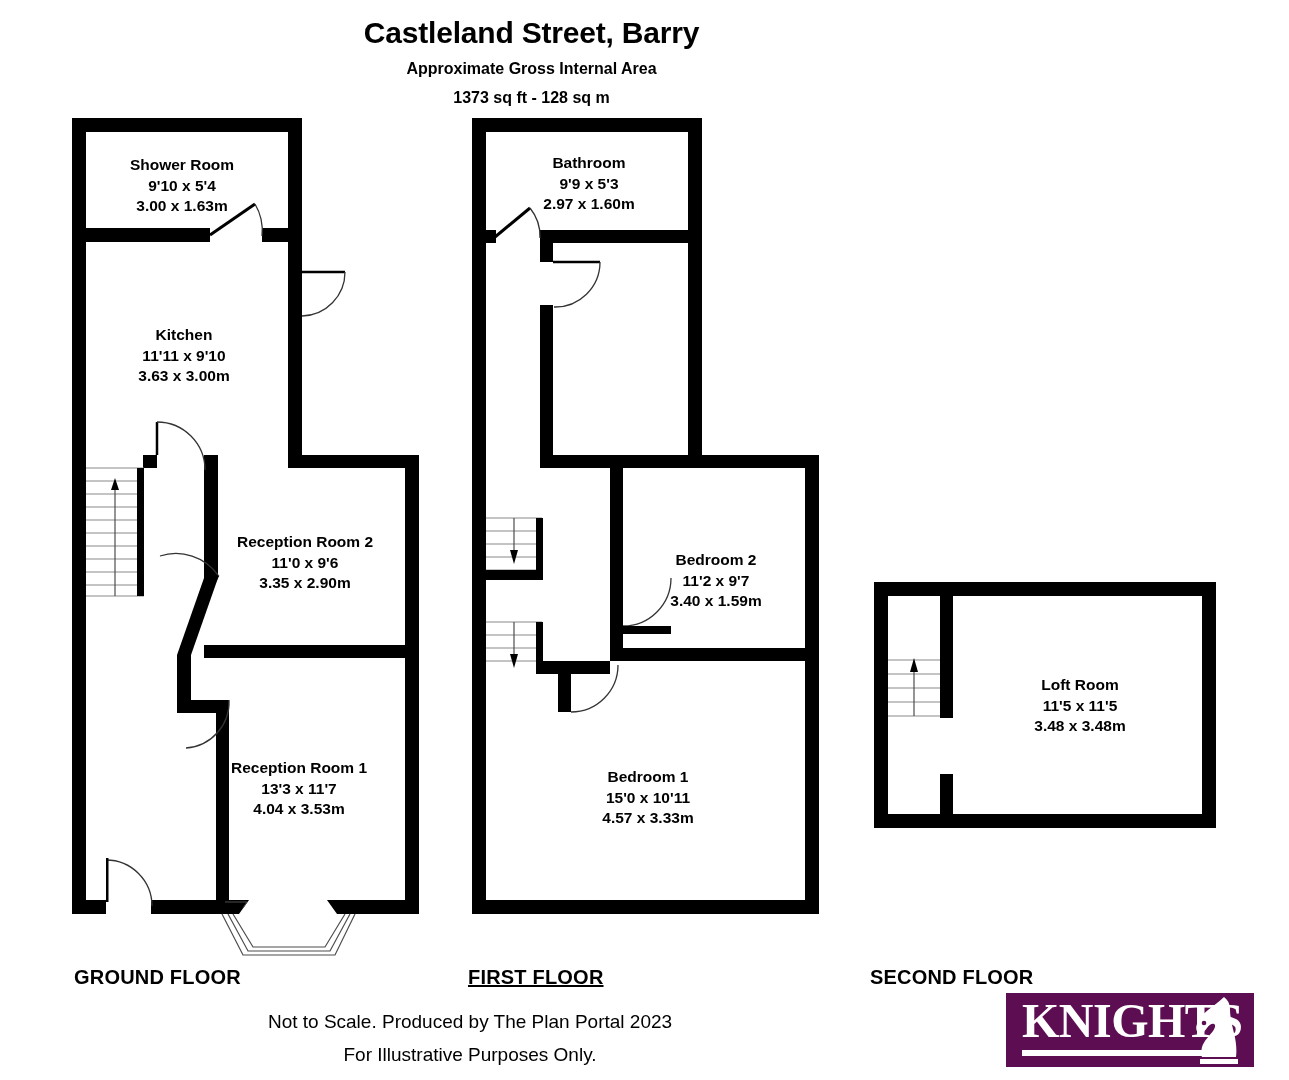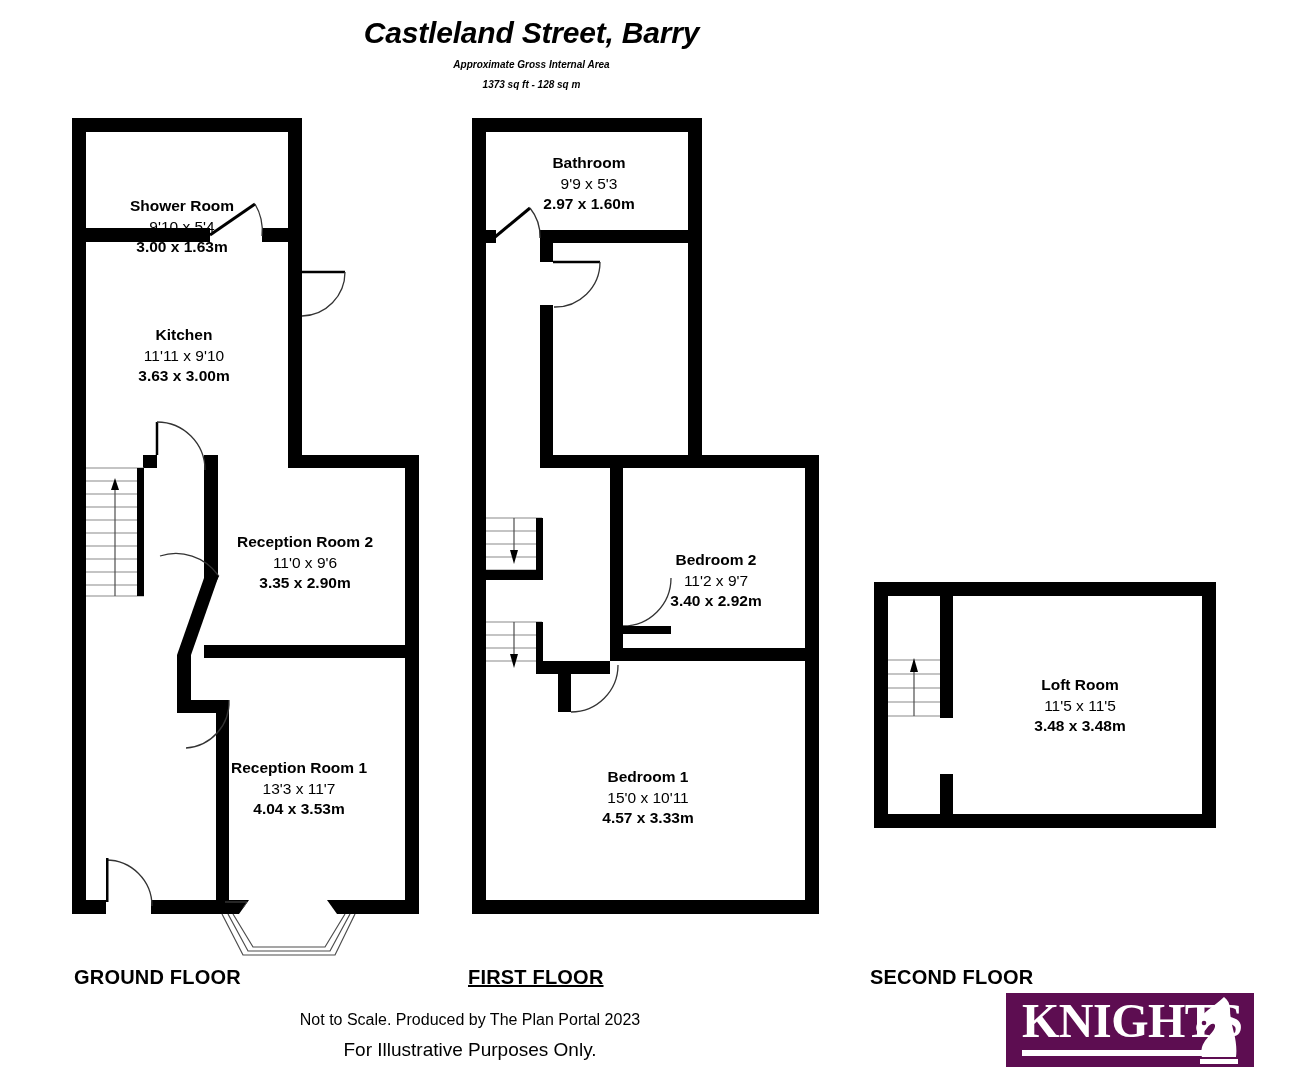--- a/index.html
+++ b/index.html
@@ -22,30 +22,29 @@
     height: 1080px;
   }
 
   
   .header {
     position: absolute;
     left: 0;
     top: 16px;
     width: 1063px;
     text-align: center;
-    font-style: italic;
   }
   .header .title {
     font-size: 30px;
     font-weight: bold;
     letter-spacing: -0.2px;
     line-height: 1.15;
   }
   .header .sub {
-    font-size: 10px;
+    font-size: 16px;
     font-weight: bold;
     line-height: 1.38;
     margin-top: 7px;
   }
 
   
   .stage {
     position: absolute;
     left: 0;
     top: 0;
@@ -58,42 +57,42 @@
   .room-label {
     position: absolute;
     text-align: center;
     font-size: 15.5px;
     font-weight: bold;
     line-height: 1.33;
     white-space: nowrap;
     transform: translateX(-50%);
   }
   .room-label .rname { font-size: 15.5px; font-weight: bold; }
-  .room-label .rimp  { font-size: 15.5px; font-weight: normal; text-align: center; }
+  .room-label .rimp  { font-size: 15.5px; font-weight: bold; text-align: center; }
   .room-label .rmet  { font-size: 15.5px; font-weight: bold; }
 
   
   .floor-caption {
     position: absolute;
     font-size: 20px;
     font-weight: bold;
     letter-spacing: 0.2px;
     white-space: nowrap;
   }
 
   
   .footer {
     position: absolute;
     left: 0;
     top: 1008px;
     width: 940px;
     text-align: center;
   }
   .footer .f1 {
-    font-size: 16px;
+    font-size: 19px;
     font-weight: normal;
     line-height: 1.5;
   }
   .footer .f2 {
     font-size: 19px;
     font-weight: normal;
     line-height: 1.5;
     margin-top: 4px;
   }
 
@@ -334,21 +333,21 @@
           <line x1="888" y1="688" x2="940" y2="688" stroke="#8a8a8a" stroke-width="1.2"></line>
           <line x1="888" y1="702" x2="940" y2="702" stroke="#8a8a8a" stroke-width="1.2"></line>
           <line x1="888" y1="716" x2="940" y2="716" stroke="#8a8a8a" stroke-width="1.2"></line>
           <line x1="914" y1="716" x2="914" y2="668" stroke="#4d4d4d" stroke-width="1.2"></line>
           <polygon points="914,658 910,672 918,672" fill="#000"></polygon>
         </g>
       </g>
     </svg>
   </div>
 
-  <div class="room-label" style="left:182px; top:155px;margin-top:41px;">
+  <div class="room-label" style="left:182px; top:155px;">
     <div class="rname">Shower Room</div>
     <div class="rimp">9'10 x 5'4</div>
     <div class="rmet">3.00 x 1.63m</div>
   </div>
 
   <div class="room-label" style="left:184px; top:325px;">
     <div class="rname">Kitchen</div>
     <div class="rimp">11'11 x 9'10</div>
     <div class="rmet">3.63 x 3.00m</div>
   </div>
@@ -368,21 +367,21 @@
   <div class="room-label" style="left:589px; top:153px;">
     <div class="rname">Bathroom</div>
     <div class="rimp">9'9 x 5'3</div>
     <div class="rmet">2.97 x 1.60m</div>
   </div>
 
 
   <div class="room-label" style="left:716px; top:550px;">
     <div class="rname">Bedroom 2</div>
     <div class="rimp">11'2 x 9'7</div>
-    <div class="rmet">3.40 x 2.92m</div>
+    <div class="rmet">3.40 x 1.59m</div>
   </div>
 
   <div class="room-label" style="left:648px; top:767px;">
     <div class="rname">Bedroom 1</div>
     <div class="rimp">15'0 x 10'11</div>
     <div class="rmet">4.57 x 3.33m</div>
   </div>
 
   <div class="room-label" style="left:1080px; top:675px;">
     <div class="rname">Loft Room</div>

